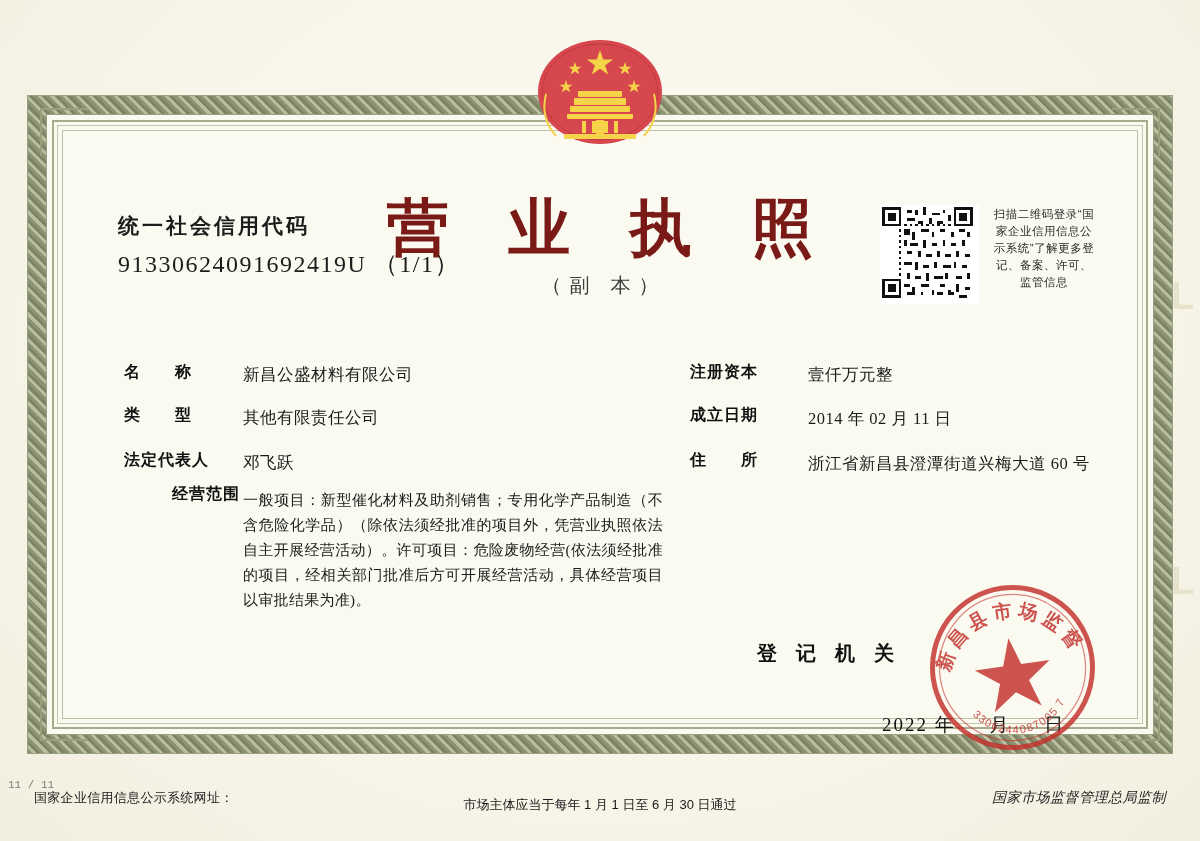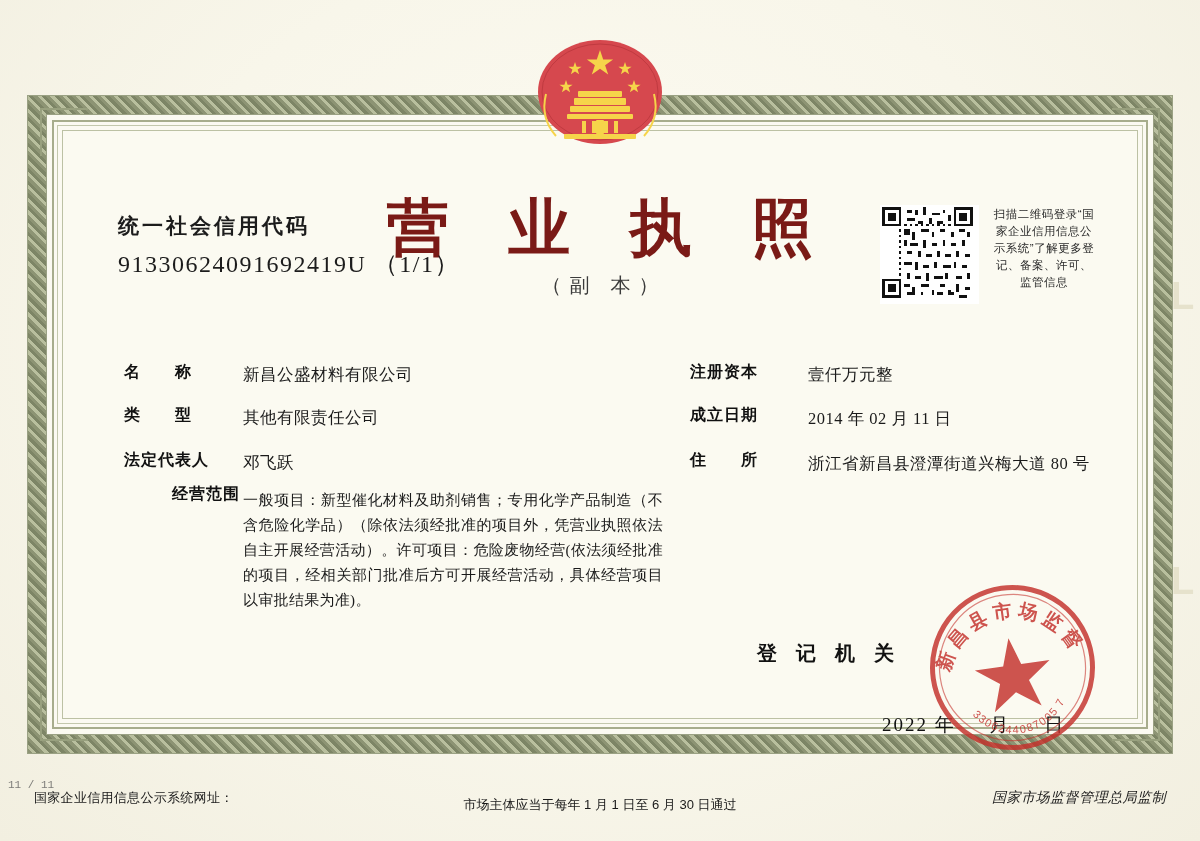--- a/index.html
+++ b/index.html
@@ -354,21 +354,21 @@
   <div class="field-label" style="left:124px;top:484px;margin-left:48px;">经营范围</div>
   <div class="scope-text">一般项目：新型催化材料及助剂销售；专用化学产品制造（不含危险化学品）（除依法须经批准的项目外，凭营业执照依法自主开展经营活动）。许可项目：危险废物经营(依法须经批准的项目，经相关部门批准后方可开展经营活动，具体经营项目以审批结果为准)。</div>
 
   <div class="field-label" style="left:690px;top:362px;">注册资本</div>
   <div class="field-value" style="left:808px;top:364px;">壹仟万元整</div>
 
   <div class="field-label" style="left:690px;top:405px;">成立日期</div>
   <div class="field-value" style="left:808px;top:408px;">2014 年 02 月 11 日</div>
 
   <div class="field-label" style="left:690px;top:450px;">住　　所</div>
-  <div class="field-value" style="left:808px;top:453px;">浙江省新昌县澄潭街道兴梅大道 80 号</div>
+  <div class="field-value" style="left:808px;top:453px;">浙江省新昌县澄潭街道兴梅大道 60 号</div>
 
   <div class="authority">登 记 机 关</div>
   <div class="issue-date">
     <span class="num">2022</span>
     <span>年</span>
     &nbsp;&nbsp;&nbsp;
     <span>月</span>
     &nbsp;&nbsp;&nbsp;
     <span>日</span>
   </div>

